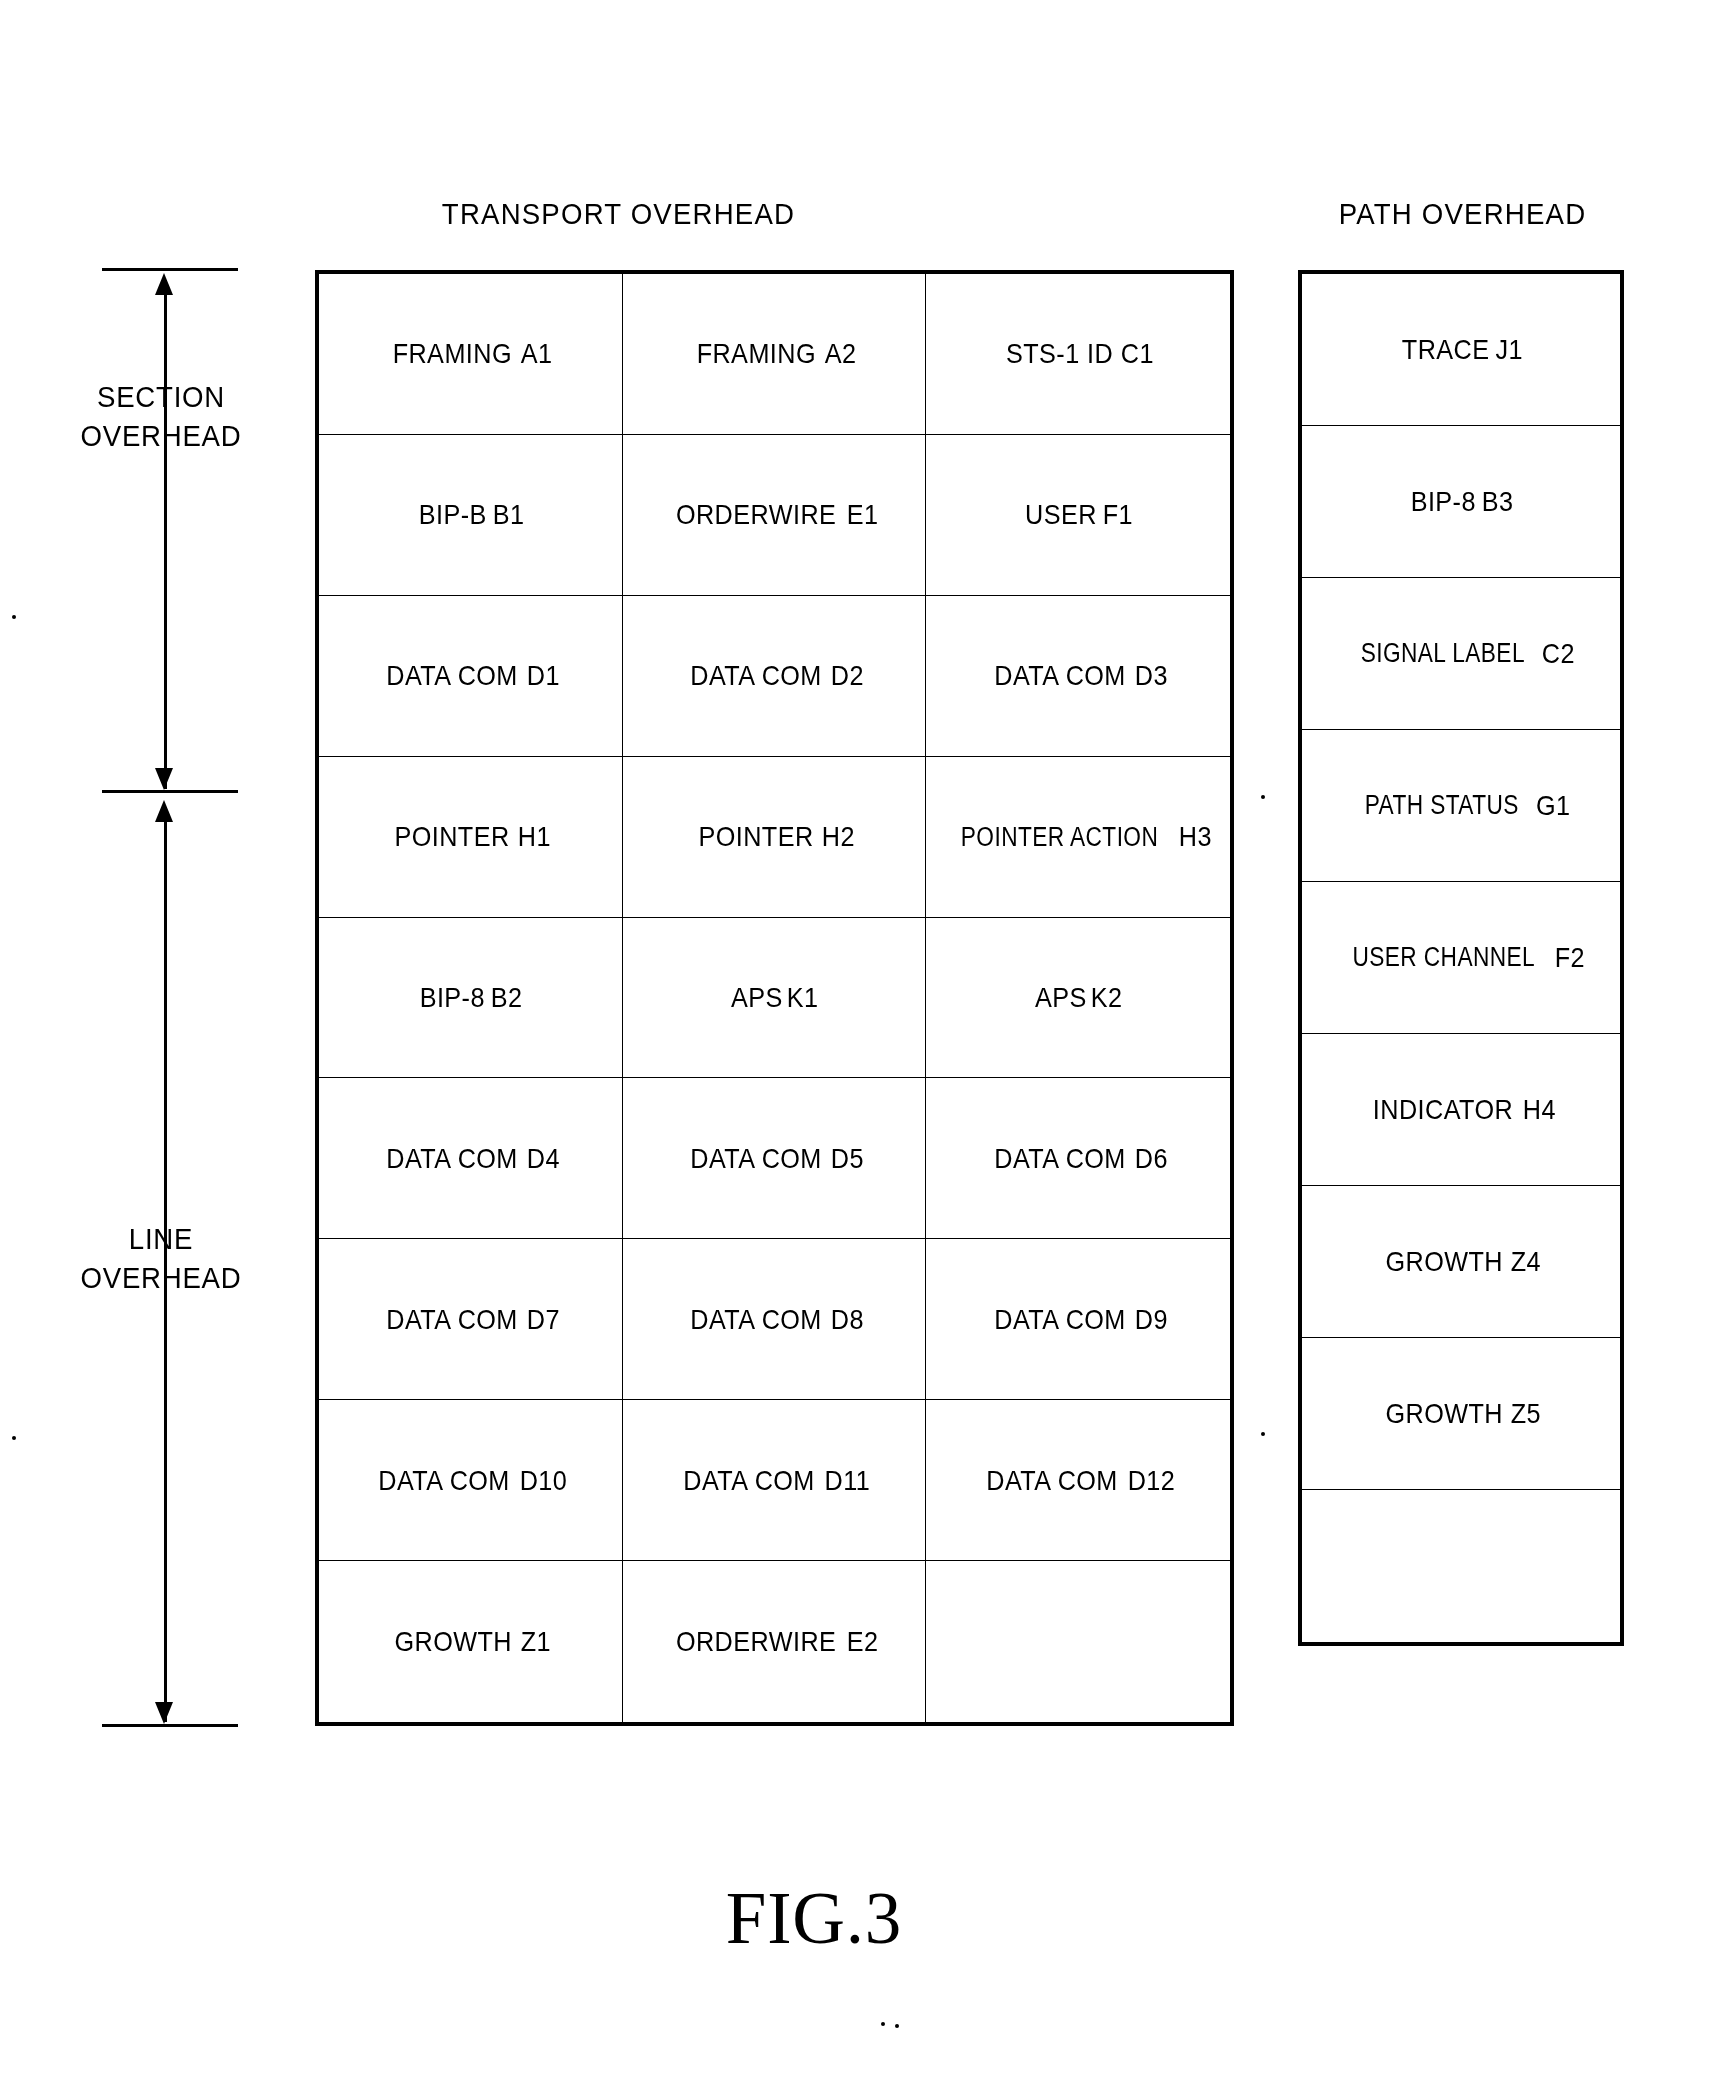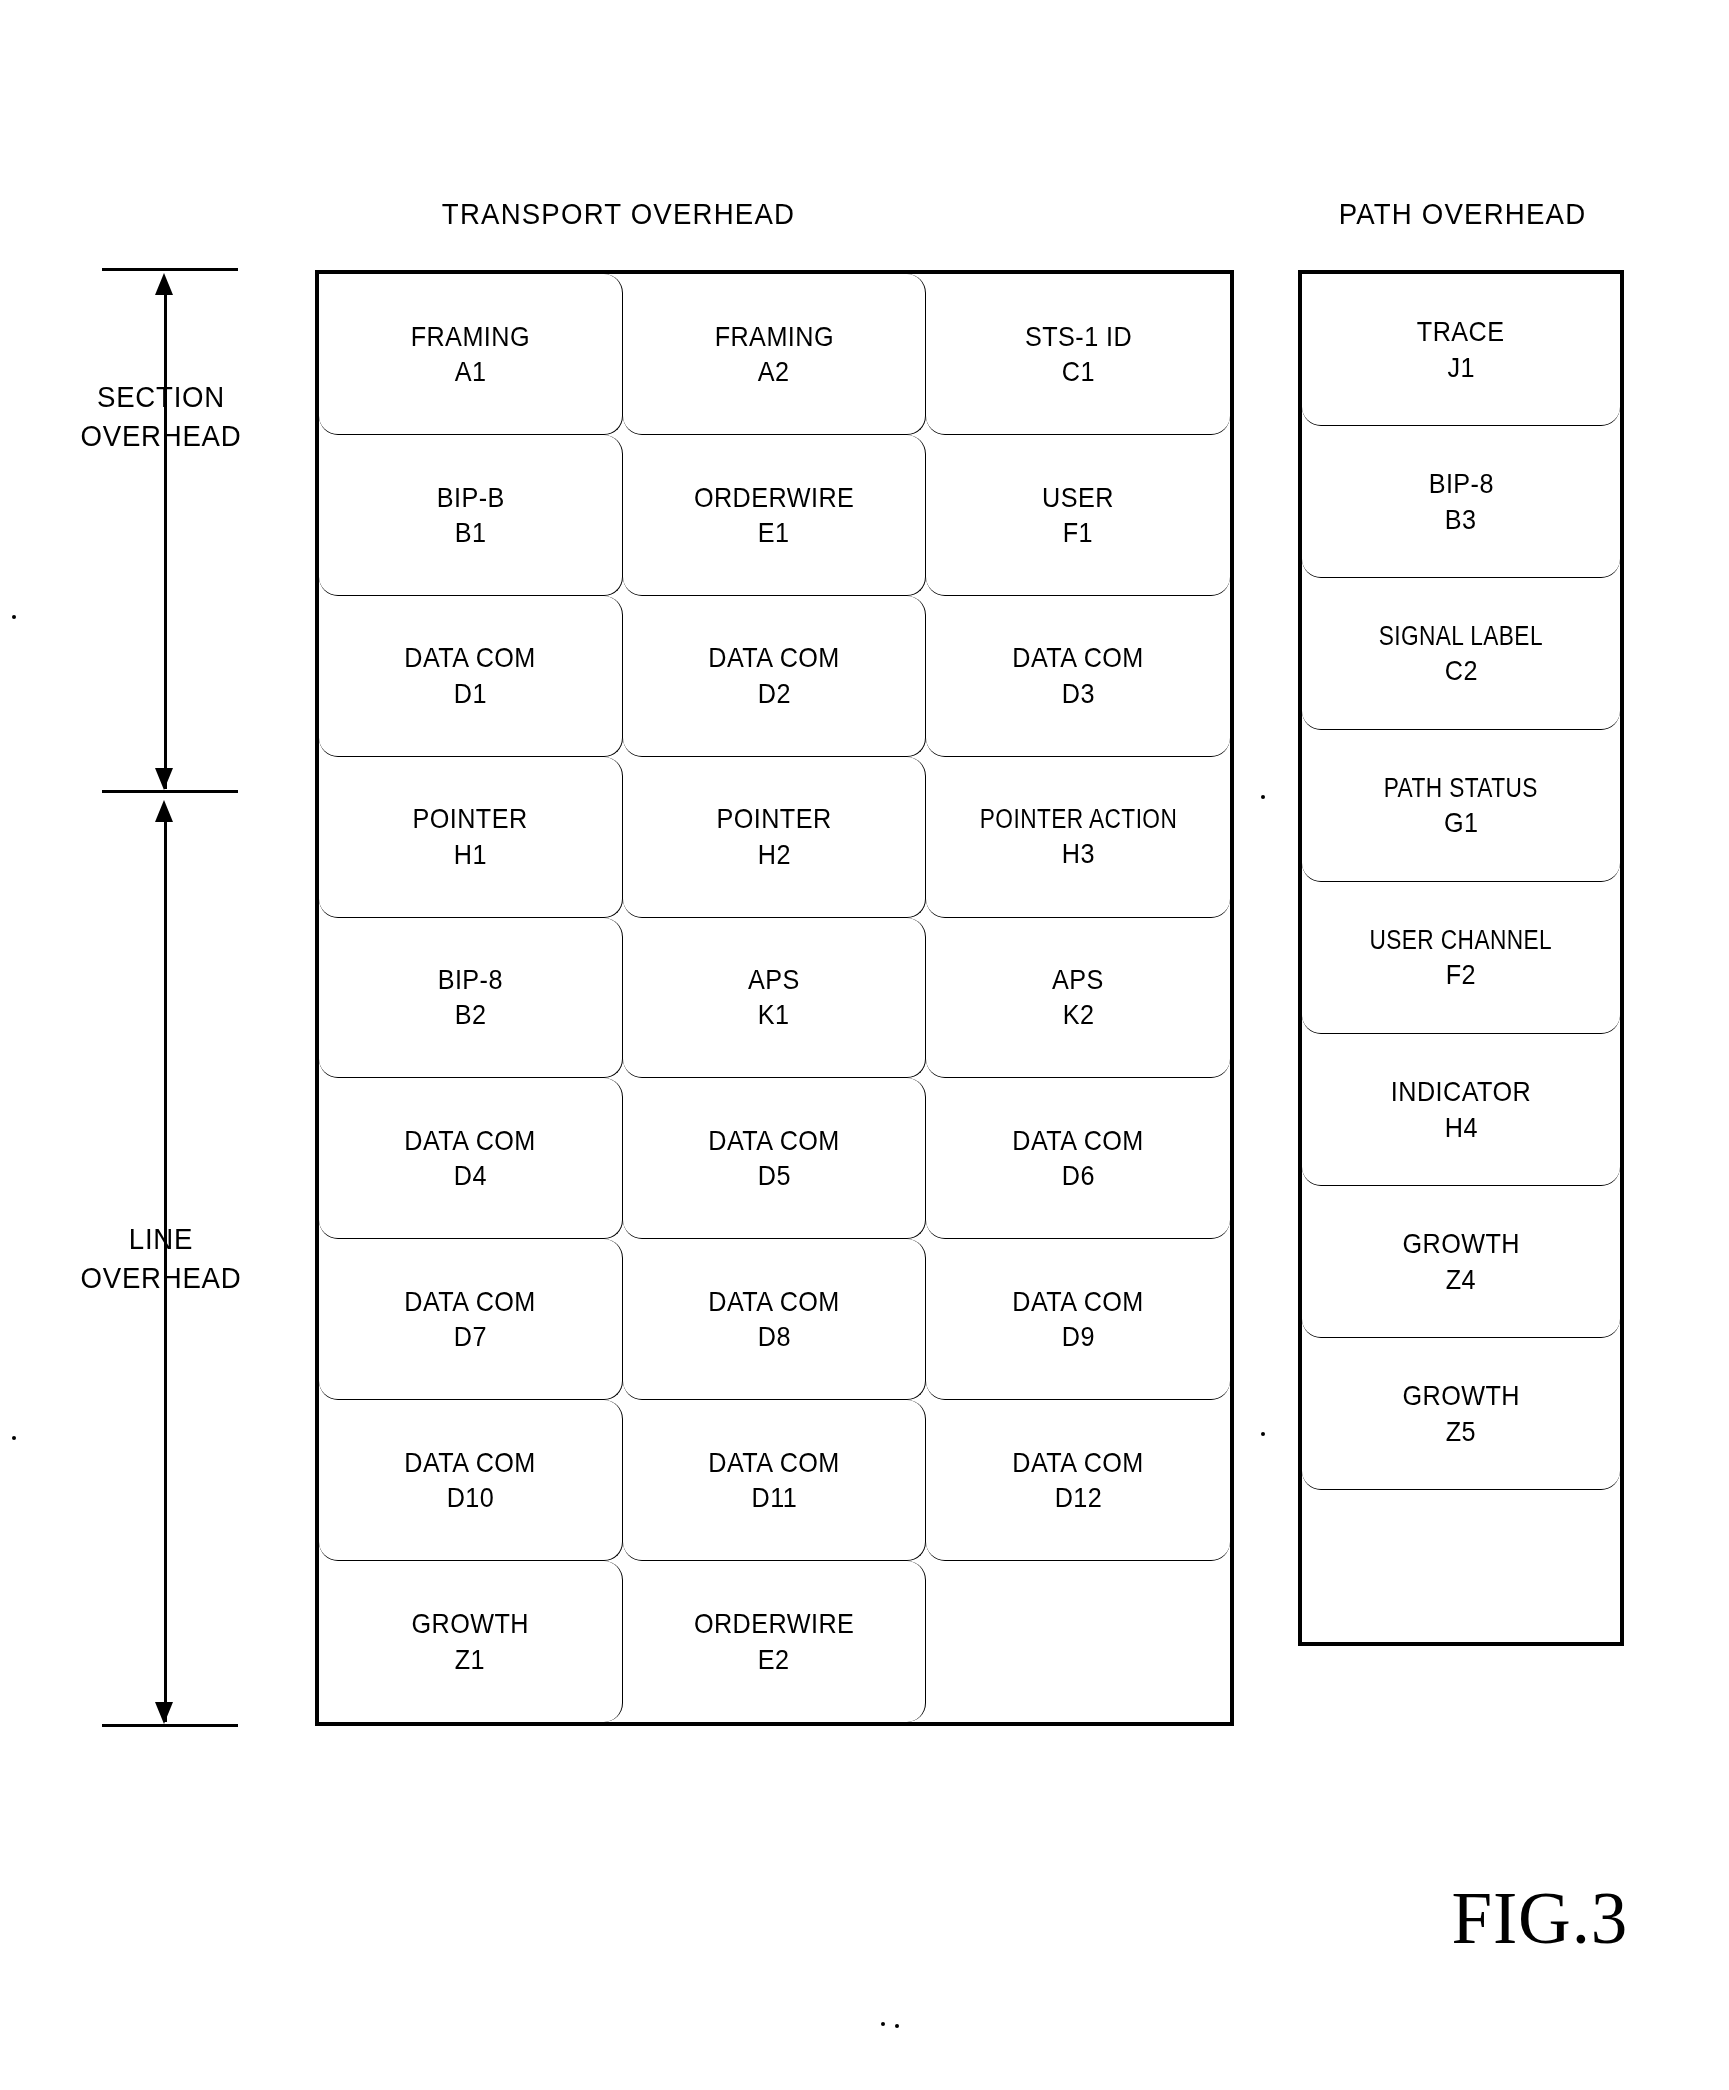--- a/index.html
+++ b/index.html
@@ -63,28 +63,27 @@
     grid-template-columns: 1fr;
     grid-template-rows: repeat(9, 1fr);
     border-width: 4.2px;
   }
 
   .cell {
     box-sizing: border-box;
     border-right: 1.7px solid #000;
     border-bottom: 1.7px solid #000;
     display: flex;
-    flex-direction: column;
+    flex-direction: row;
     align-items: center;
     justify-content: center;
     line-height: 1.26;
     padding: 1.7px 3.4px;
     text-align: center;
     overflow: hidden;
-    border-radius: 19px;
   }
   #transport-grid .cell:nth-child(3n) { border-right: none; }
   #transport-grid .cell:nth-child(n+25) { border-bottom: none; }
   #path-grid .cell { border-right: none; }
   #path-grid .cell:nth-child(9) { border-bottom: none; }
 
   .cell .name {
     font-size: 28px;
     letter-spacing: 0.5px;
     white-space: nowrap;
@@ -133,21 +132,21 @@
     letter-spacing: 0.8px;
     transform: scaleX(0.92);
   }
 
   
   #fig-caption {
     position: absolute;
     left: 0;
     width: 1628px;
     top: 1877px;
-    text-align: right;
+    text-align: center;
     font-family: "Liberation Serif", serif;
     font-size: 73px;
     letter-spacing: 0.8px;
   }
 
   
   .speck {
     position: absolute;
     width: 4.2px;
     height: 4.2px;

